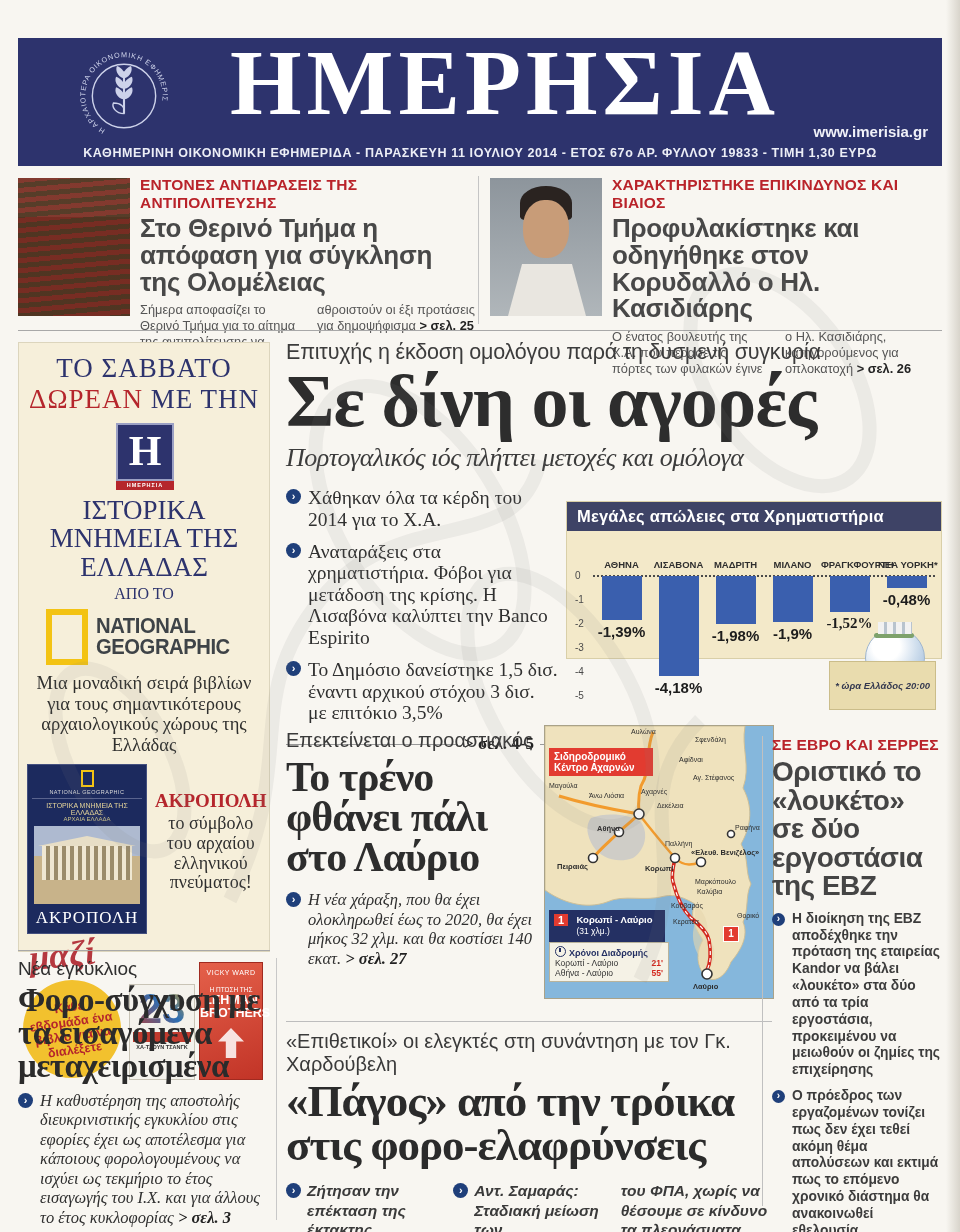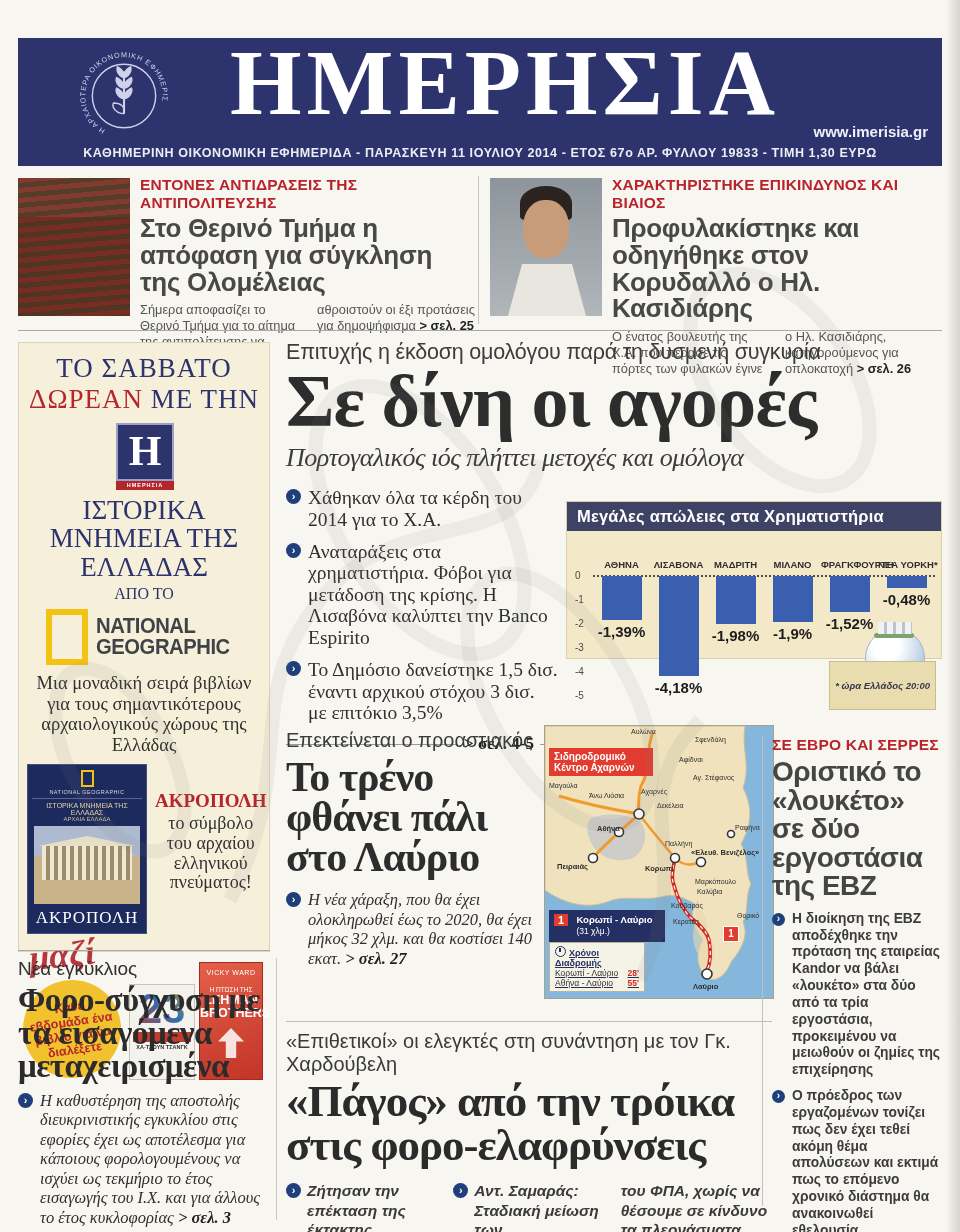--- a/index.html
+++ b/index.html
@@ -163,22 +163,22 @@
   .map svg{position:absolute;left:0;top:0;}
   .map-label{position:absolute;font-size:7px;color:#2c2c2c;white-space:nowrap;}
   .map-label.bold{font-weight:bold;font-size:7.5px;}
   .map-redbox{position:absolute;left:4px;top:22px;width:104px;background:#e23b30;color:#fff;
         font-weight:bold;font-size:10px;line-height:1.1;padding:3px 5px;box-sizing:border-box;}
   .map-legend{position:absolute;left:4px;top:184px;width:116px;background:#243063;color:#fff;
         padding:4px 5px;box-sizing:border-box;}
   .map-legend .num{display:inline-block;background:#e23b30;font-weight:bold;font-size:11px;
         width:14px;text-align:center;margin-right:4px;vertical-align:top;}
   .map-legend .route{display:inline-block;font-weight:bold;font-size:9.5px;line-height:1.2;}
-  .map-times{position:absolute;left:4px;top:216px;width:96px;background:#f5f2e6;border:1px solid #b9b39b;
-        padding:3px 5px;box-sizing:border-box;color:#243063;text-decoration:underline;}
+  .map-times{position:absolute;left:4px;top:216px;width:120px;background:#f5f2e6;border:1px solid #b9b39b;
+        padding:3px 5px;box-sizing:border-box;color:#243063;}
   .map-times .tt{font-weight:bold;font-size:9px;}
   .map-times .trow{display:flex;justify-content:space-between;font-size:8.5px;color:#333;}
   .map-times .tval{color:#d3281e;font-weight:bold;}
   .clock-ico{display:inline-block;width:9px;height:9px;border-radius:50%;border:1.5px solid #243063;
         position:relative;margin-right:3px;vertical-align:-1px;}
   .clock-ico::after{content:"";position:absolute;left:3px;top:1px;width:1.5px;height:4px;background:#243063;}
   .map-badge{position:absolute;left:178px;top:200px;width:14px;height:14px;background:#e23b30;
         color:#fff;font-weight:bold;font-size:10px;text-align:center;line-height:14px;border:1px solid #fff;}
 
   
@@ -357,21 +357,21 @@
                 <div class="chart-val" style="top: 96px;">-1,98%</div>
               </div>
               <div class="chart-col">
                 <div class="chart-cat">ΜΙΛΑΝΟ</div>
                 <div class="chart-bar" style="height: 46px; background: rgb(58, 95, 174);"></div>
                 <div class="chart-val" style="top: 94px;">-1,9%</div>
               </div>
               <div class="chart-col">
                 <div class="chart-cat">ΦΡΑΓΚΦΟΥΡΤΗ</div>
                 <div class="chart-bar" style="height: 36px; background: rgb(58, 95, 174);"></div>
-                <div class="chart-val" style="top: 84px;">-1,52%</div>
+                <div class="chart-val" style="top: 84px; font-family: Liberation Serif, serif;">-1,52%</div>
               </div>
               <div class="chart-col">
                 <div class="chart-cat">ΝΕΑ ΥΟΡΚΗ*</div>
                 <div class="chart-bar" style="height: 12px; background: rgb(58, 95, 174);"></div>
                 <div class="chart-val" style="top: 60px;">-0,48%</div>
               </div>
             </div>
           <div class="globe"></div>
           <div class="chart-foot">* ώρα Ελλάδος 20:00</div>
         <div class="chart-ytick" style="top: 39px;">0</div>
@@ -445,21 +445,21 @@
         <div class="map-redbox">Σιδηροδρομικό Κέντρο Αχαρνών</div>
         <div class="map-legend">
           <span class="num">1</span>
           <span class="route"><span>Κορωπί - Λαύριο</span><br>
           <span style="font-weight:normal;font-size:8.5px">(31 χλμ.)</span></span>
         </div>
         <div class="map-times">
           <div class="tt"><span class="clock-ico"></span><span>Χρόνοι Διαδρομής</span></div>
           <div class="trow">
               <span>Κορωπί - Λαύριο</span>
-              <span class="tval">28'</span>
+              <span class="tval">21'</span>
             </div>
           <div class="trow">
               <span>Αθήνα - Λαύριο</span>
               <span class="tval">55'</span>
             </div>
         </div>
         <div class="map-badge">1</div>
       </div>
 
       <div class="troika">

